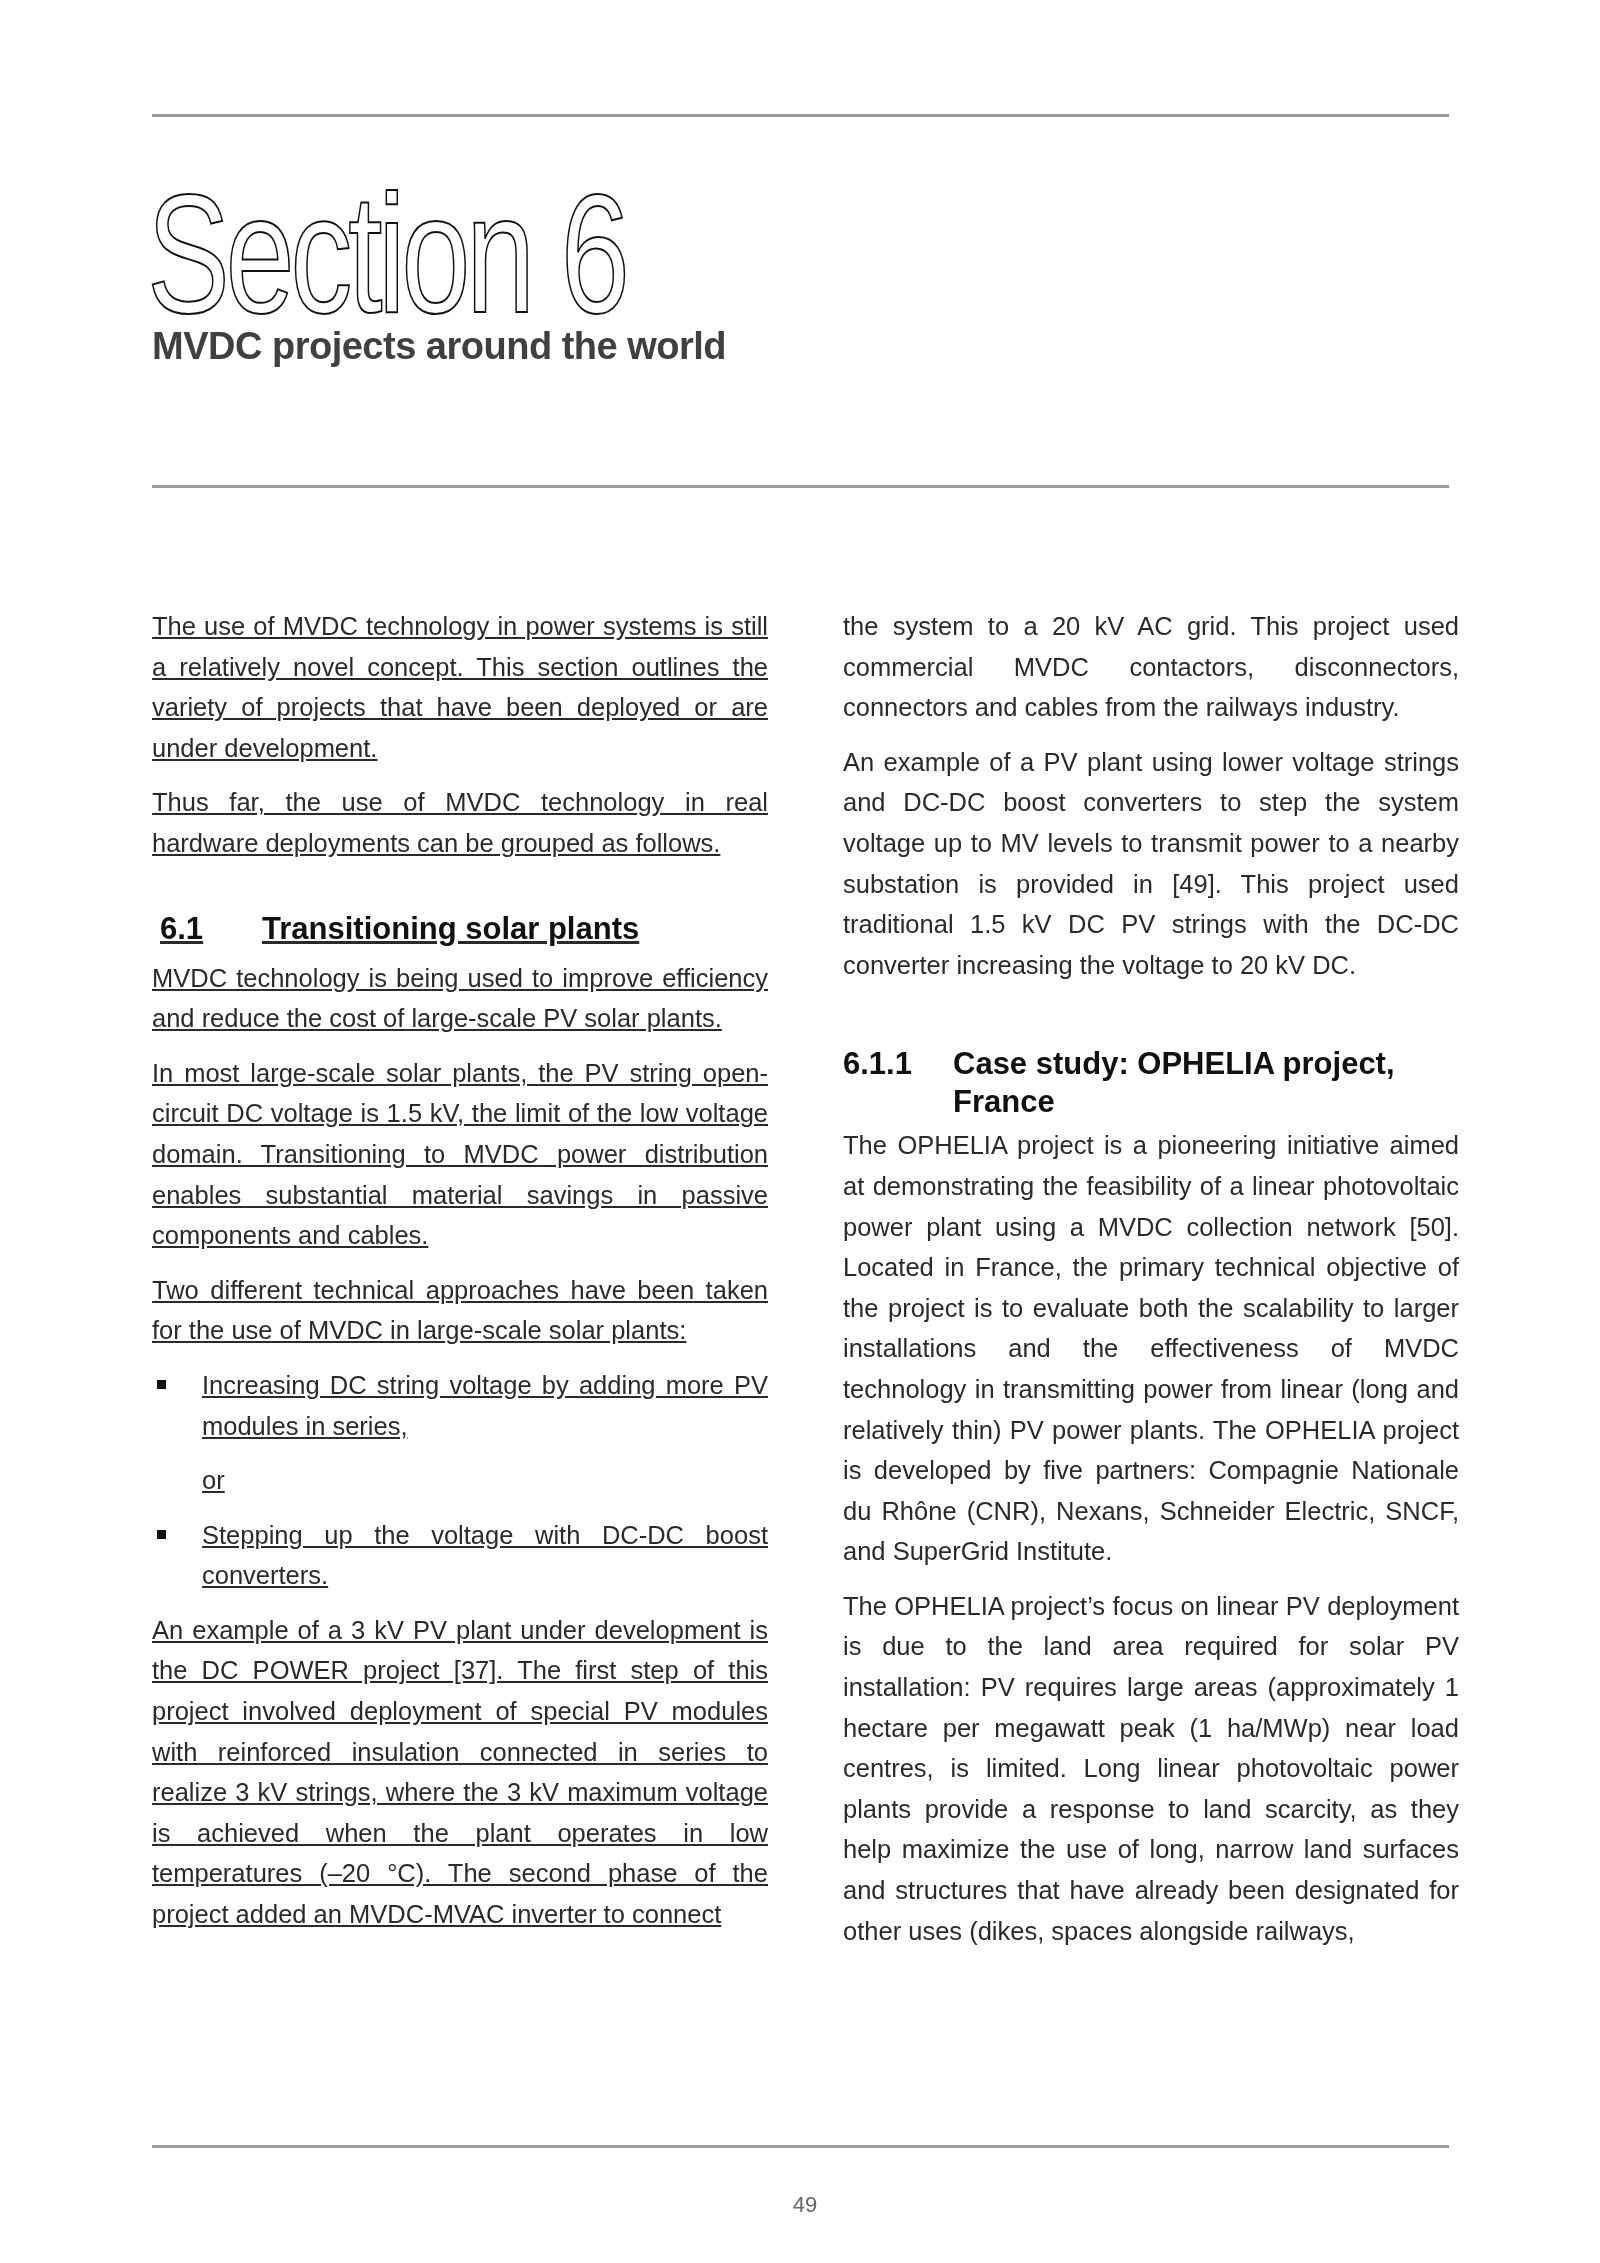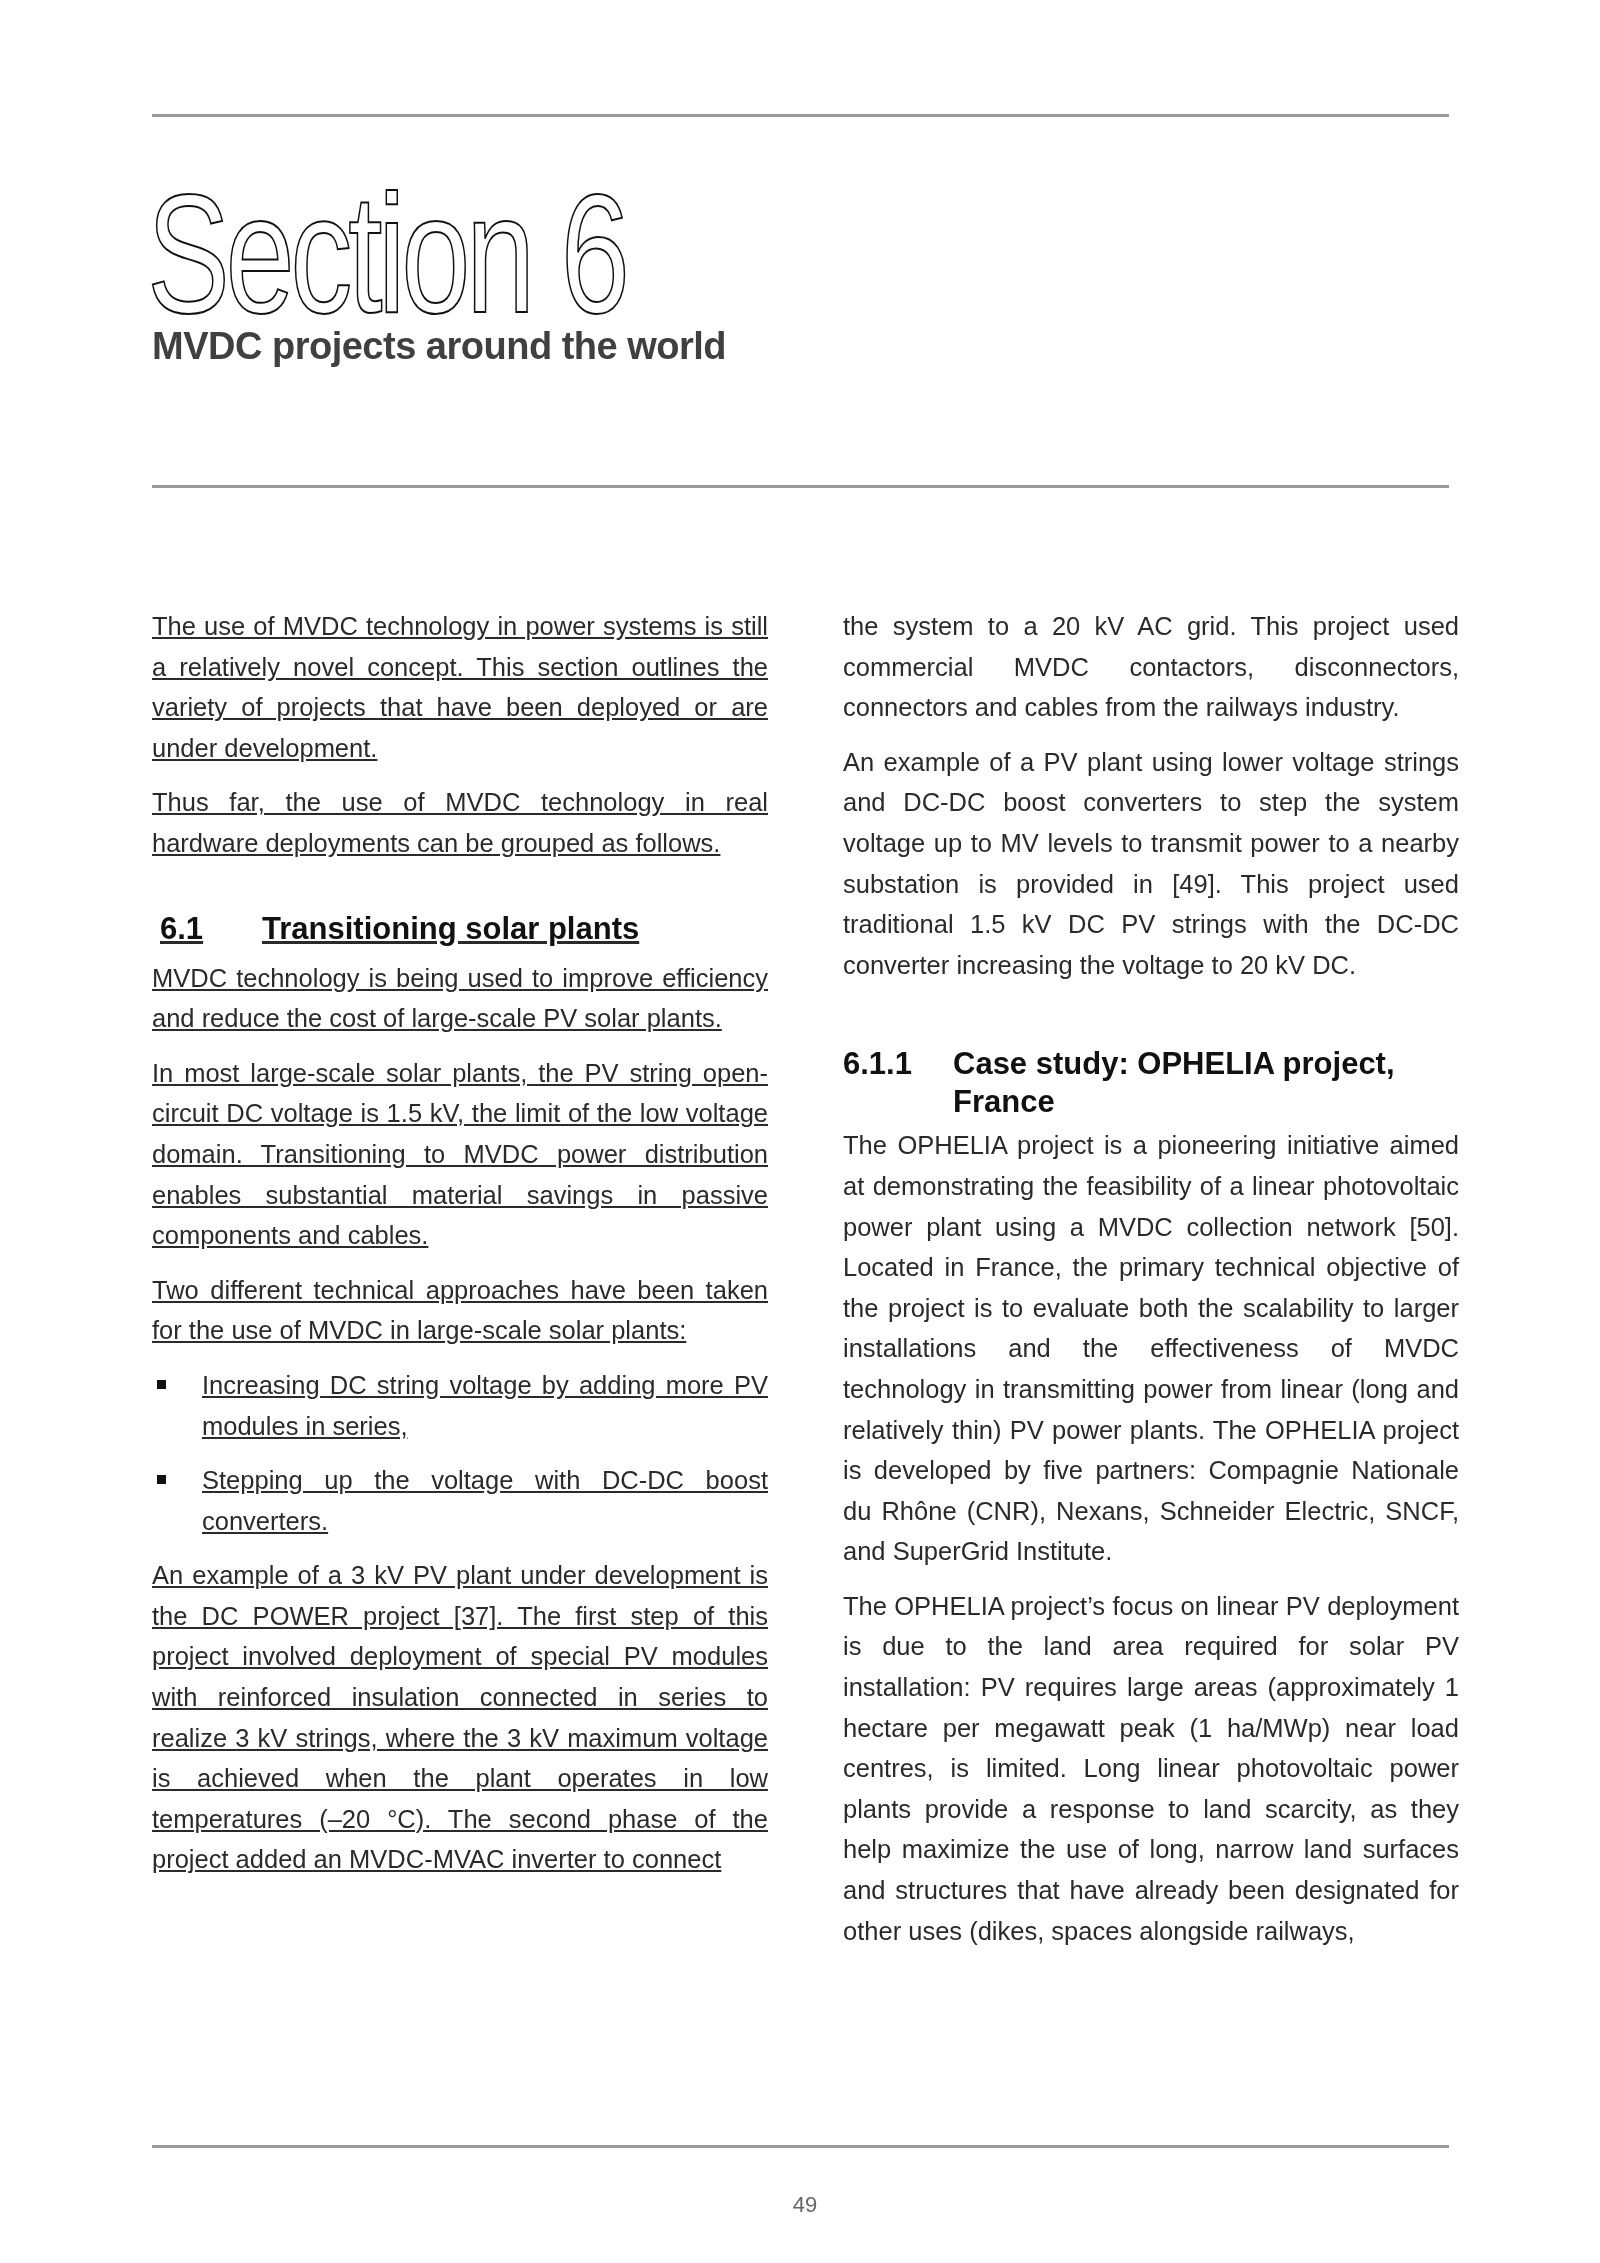--- a/index.html
+++ b/index.html
@@ -56,20 +56,21 @@
   <p>MVDC technology is being used to improve efficiency and reduce the cost of large-scale PV solar plants.</p>
   <p>In most large-scale solar plants, the PV string open-circuit DC voltage is 1.5 kV, the limit of the low voltage domain. Transitioning to MVDC power distribution enables substantial material savings in passive components and cables.</p>
   <p>Two different technical approaches have been taken for the use of MVDC in large-scale solar plants:</p>
 
   <ul class="bullets">
     <li>
       <span class="bullet"></span>
       <span>Increasing DC string voltage by adding more PV modules in series,</span>
     </li>
   </ul>
+  <div class="or-line">or</div>
   <ul class="bullets">
     <li>
       <span class="bullet"></span>
       <span>Stepping up the voltage with DC-DC boost converters.</span>
     </li>
   </ul>
 
   <p>An example of a 3 kV PV plant under development is the DC POWER project [37]. The first step of this project involved deployment of special PV modules with reinforced insulation connected in series to realize 3 kV strings, where the 3 kV maximum voltage is achieved when the plant operates in low temperatures (–20 °C). The second phase of the project added an MVDC-MVAC inverter to connect</p>
 </div>
 

